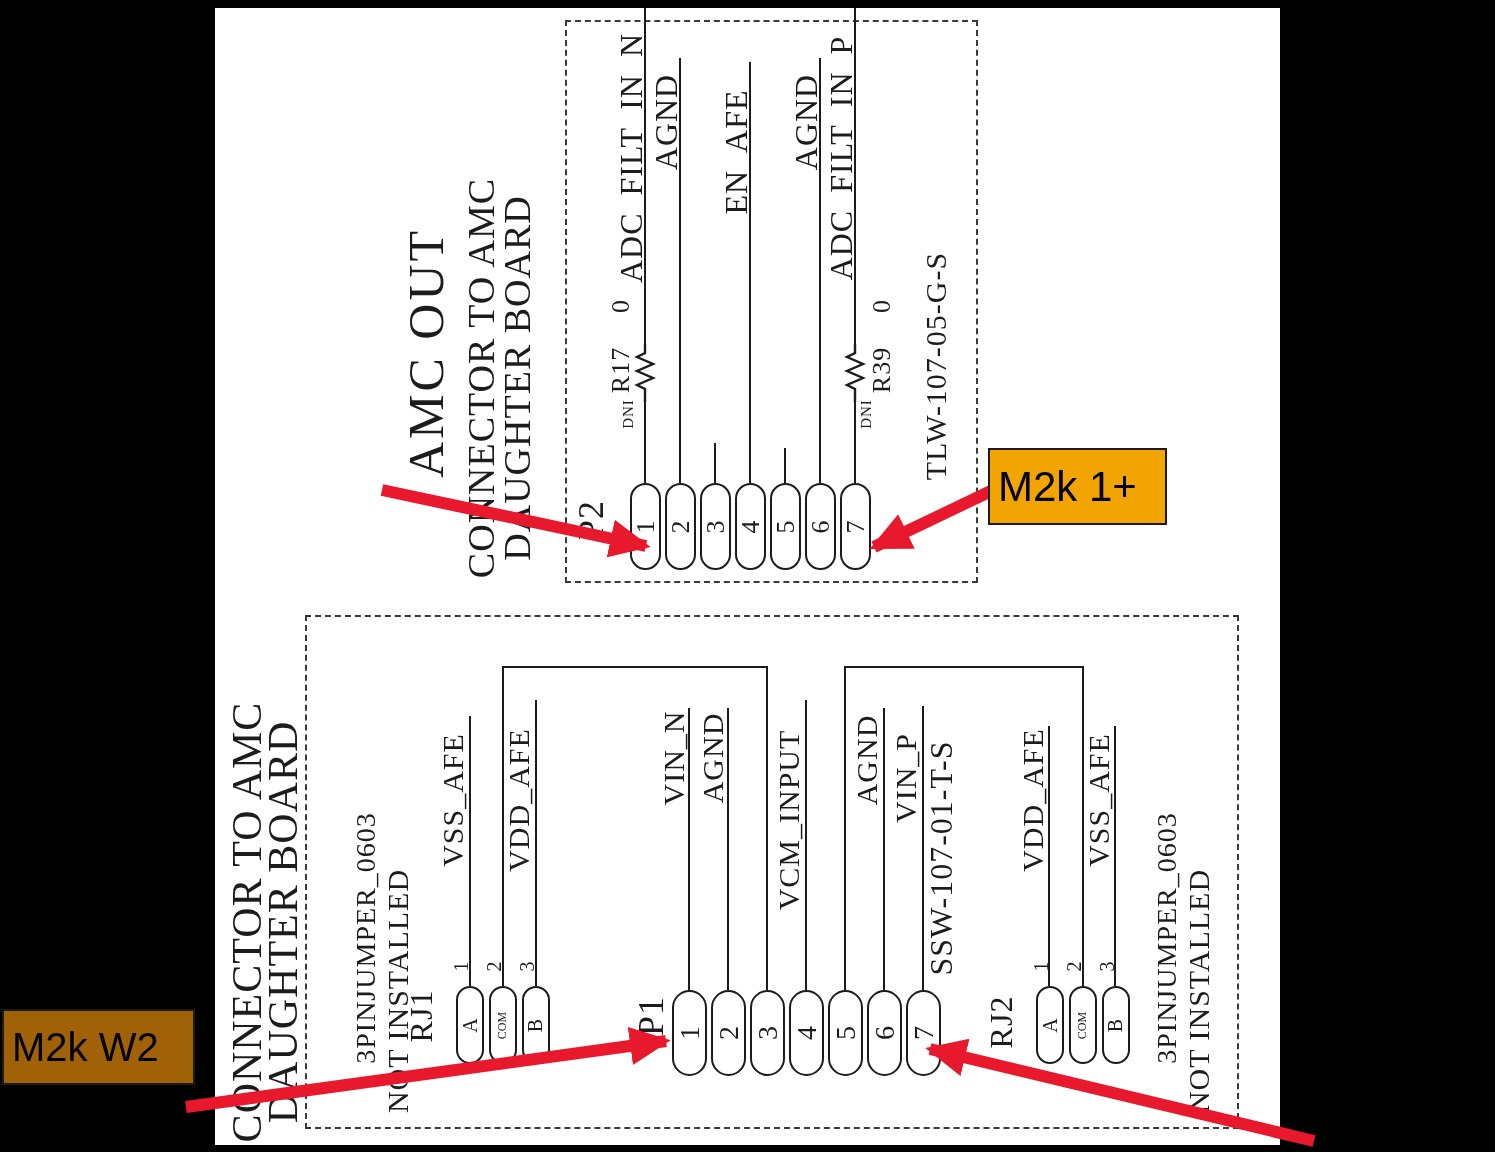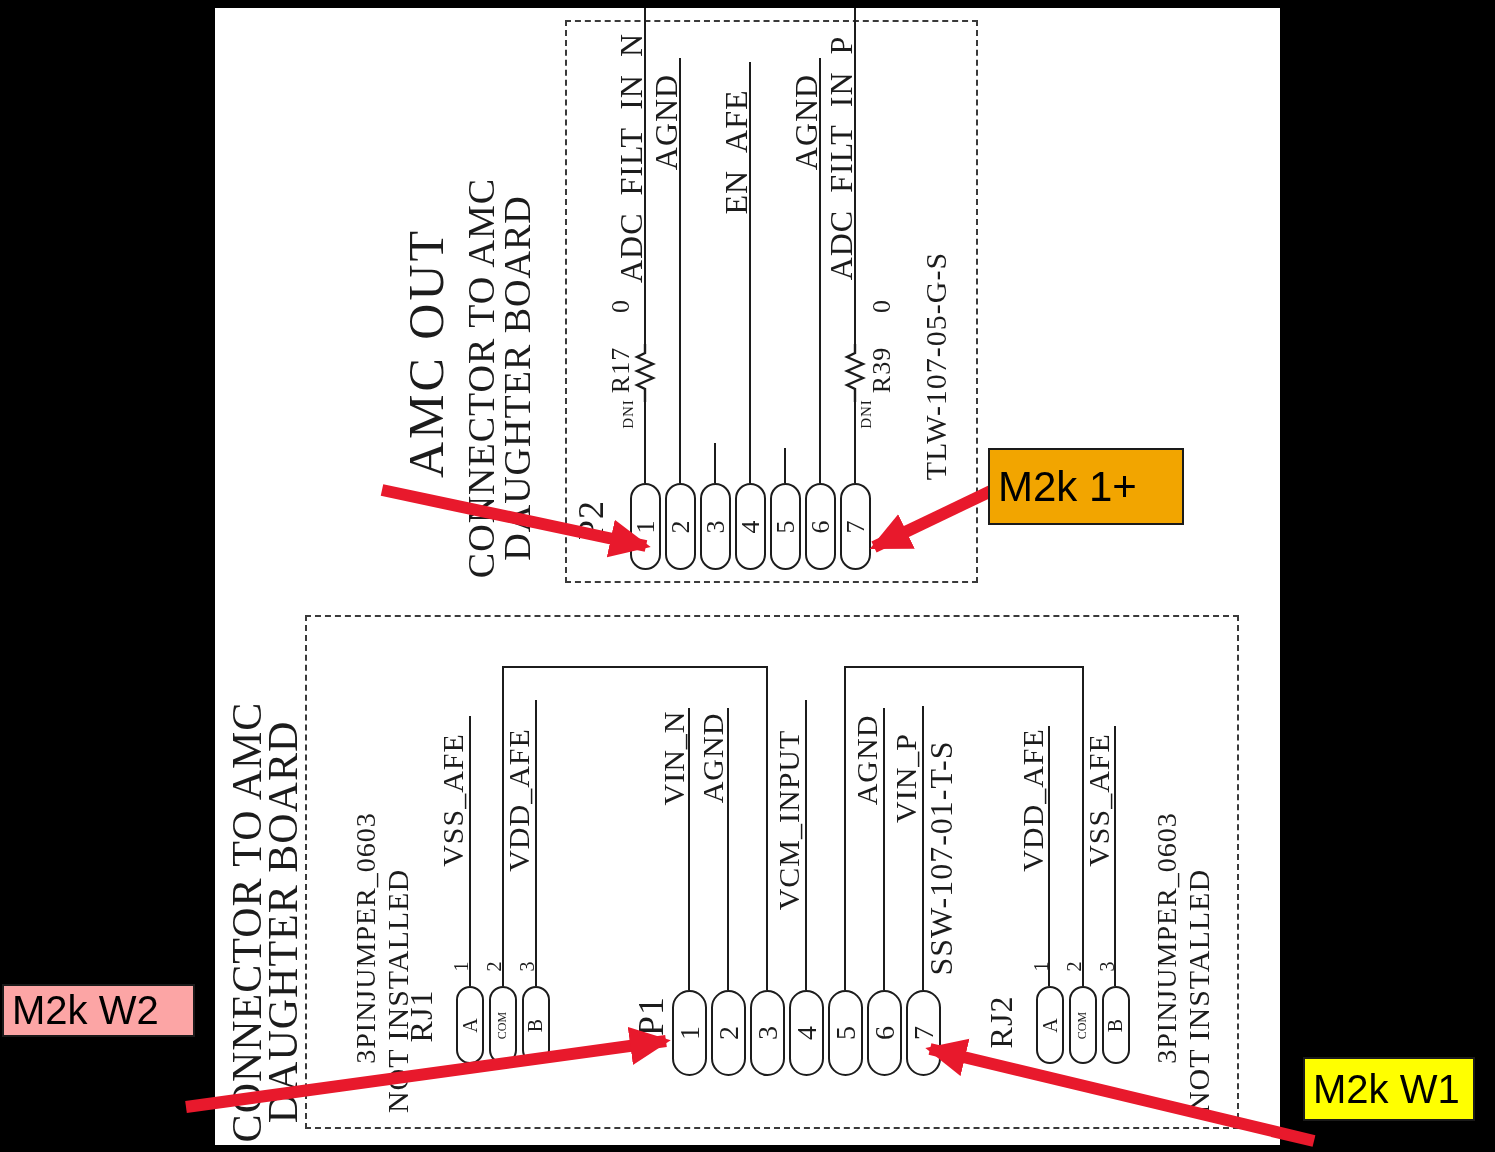--- a/index.html
+++ b/index.html
@@ -187,23 +187,20 @@
       <marker id="ah" markerWidth="3.5" markerHeight="3.3" refX="3.0" refY="1.6" orient="auto">
         <polygon points="0,0 3.4,1.6 0,3.2" fill="#e8192c"></polygon>
       </marker>
     </defs>
     <line x1="382" y1="490" x2="646" y2="546" stroke="#e8192c" stroke-width="12" marker-end="url(#ah)"></line>
     <line x1="991" y1="491" x2="874" y2="547" stroke="#e8192c" stroke-width="12" marker-end="url(#ah)"></line>
     <line x1="186" y1="1107" x2="666" y2="1041" stroke="#e8192c" stroke-width="12" marker-end="url(#ah)"></line>
     <line x1="1314" y1="1141" x2="930" y2="1049" stroke="#e8192c" stroke-width="12" marker-end="url(#ah)"></line>
   </svg>
 
-  <div class="callout" style="left:988px;top:448px;width:196px;height:77px;background:#f2a500;font-size:42px">
+  <div class="callout" style="left:988px;top:448px;width:179px;height:77px;background:#f2a500;font-size:42px">
     <span>M2k 1+</span>
   </div>
-  <div class="callout" style="left:2px;top:984px;width:193px;height:53px;background:#fca5a5;font-size:40px">
+  <div class="callout" style="left:2px;top:1009px;width:193px;height:76px;background:#a16207;font-size:40px">
     <span>M2k W2</span>
   </div>
-  <div class="callout" style="left:1303px;top:1057px;width:172px;height:64px;background:#ffff00;font-size:40px">
-    <span>M2k W1</span>
-  </div>
 
 </div>
 
 </body></html>

